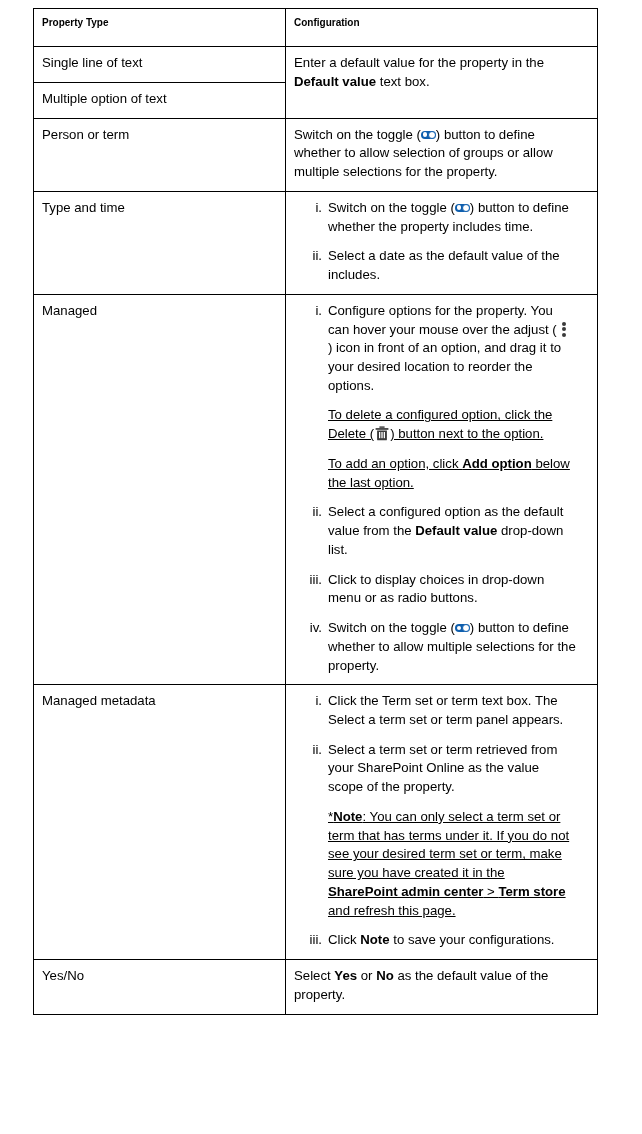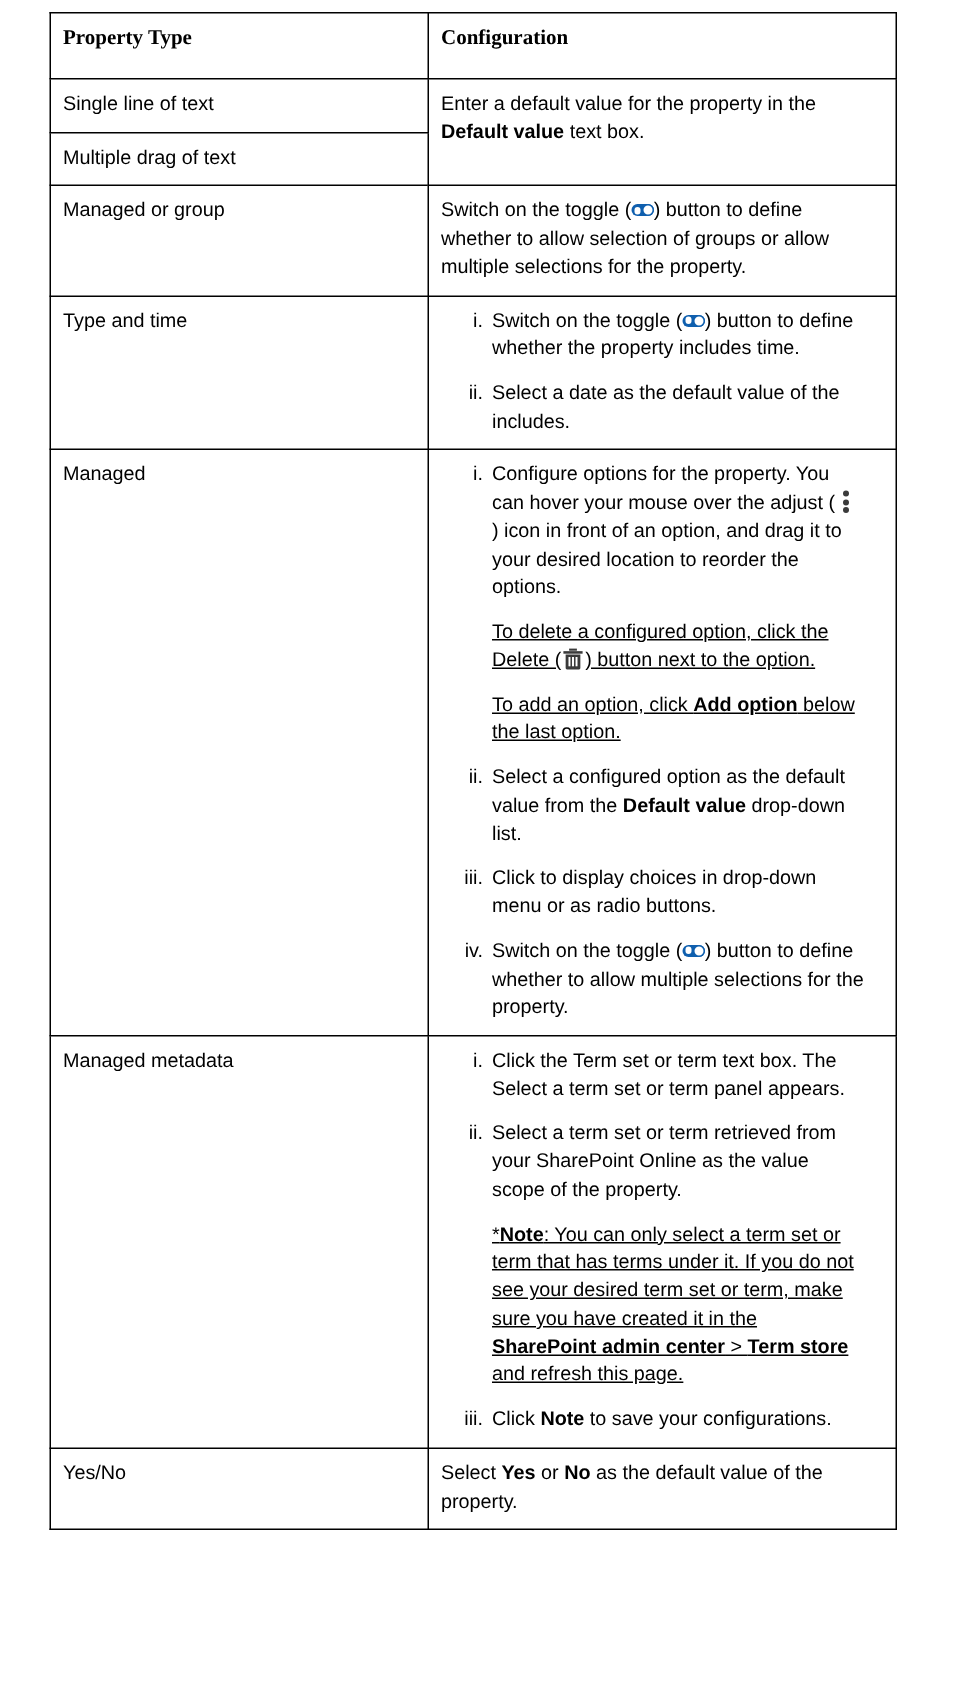--- a/index.html
+++ b/index.html
@@ -13,21 +13,21 @@
       border:1.5px solid #000000;
       vertical-align:top;
       padding:7px 8px 9px 8px;
       font-size:13.2px;
       line-height:1.42;
       font-weight:400;
       text-align:left;}
   .col-prop{width:252px;}
   .col-conf{width:312px;}
 
-  th.hdr{font-weight:700;font-size:14px;padding-bottom:16px;font-family:Liberation Serif, serif;}
+  th.hdr{font-weight:700;font-size:10px;padding-bottom:16px;}
 
   .cell-prop{padding-top:8px;margin-top:28px;}
   .cell-conf{padding-top:7px;}
 
   p.para{margin:0 12px 0 0;}
   p.para + p.para{margin-top:11px;}
   b{font-weight:700;}
 
   
   ol.roman{list-style:none;margin:0;padding:0;}
@@ -76,24 +76,24 @@
     </tr>
   </thead>
   <tbody id="table-body">
       <tr>
         <td class="cell-prop">Single line of text</td>
         <td class="cell-conf" rowspan="2">
           <p class="para">Enter a default value for the property in the <b>Default value</b> text box.</p>
         </td>
       </tr>
       <tr>
-        <td class="cell-prop">Multiple drag of text</td>
+        <td class="cell-prop">Multiple option of text</td>
       </tr>
       <tr>
-        <td class="cell-prop">Managed or group</td>
+        <td class="cell-prop">Person or term</td>
         <td class="cell-conf">
           <p class="para">Switch on the toggle (<span class="ico toggle-ico"><span class="knob"></span><span class="rim"></span></span>) button to define whether to allow selection of groups or allow multiple selections for the property.</p>
         </td>
       </tr>
       <tr>
         <td class="cell-prop">Type and time</td>
         <td class="cell-conf">
           <ol class="roman">
             <li>
               <span class="marker">i.</span>

